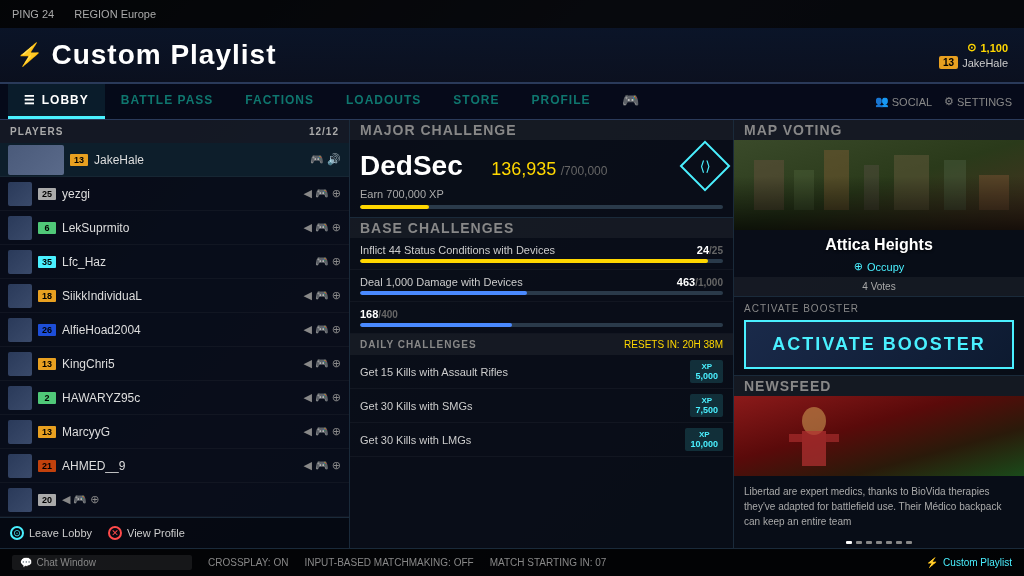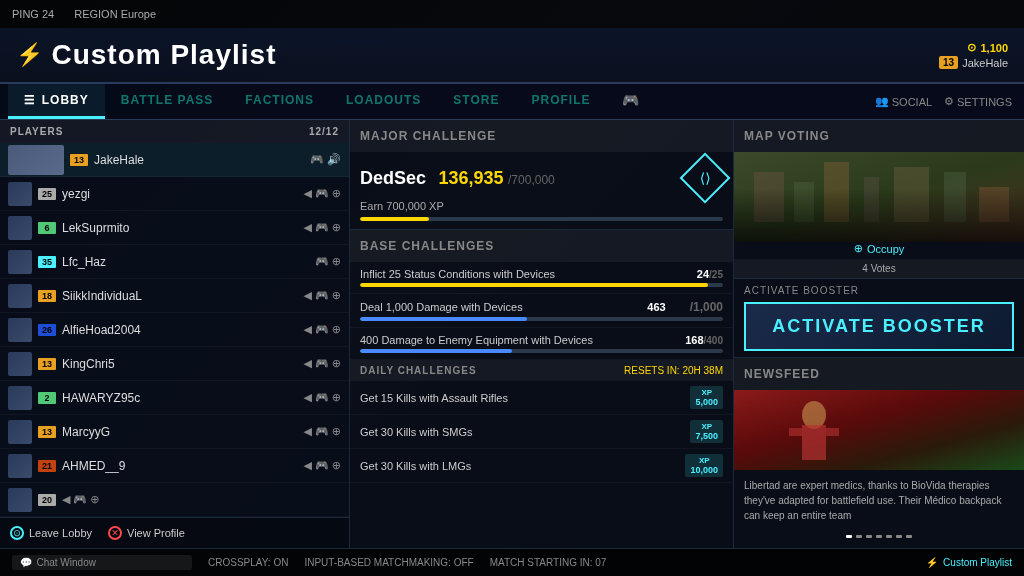--- a/index.html
+++ b/index.html
@@ -239,42 +239,42 @@
 
     
     .panel-mid {
       flex: 1;
       background: rgba(8,12,22,0.9);
       border-right: 1px solid #1a2a3a;
       display: flex;
       flex-direction: column;
     }
     .section-header {
-      padding: 9px 10px;
+      padding: 2px 10px;
       background: rgba(255,255,255,0.05);
-      font-size: 12px;
+      font-size: 14px;
       font-weight: bold;
       text-transform: uppercase;
       color: #888;
       letter-spacing: 1px;
     }
 
     
     .major-challenge {
       padding: 8px 10px;
       border-bottom: 1px solid #1a2a3a;
     }
     .challenge-top {
       display: flex;
       align-items: center;
       justify-content: space-between;
       margin-bottom: 4px;
     }
     .challenge-faction {
-      font-size: 18px;
+      font-size: 28px;
       font-weight: bold;
       color: #fff;
     }
     .challenge-desc {
       font-size: 11px;
       color: #aaa;
       margin-bottom: 5px;
     }
     .progress-bar-bg {
       height: 4px;
@@ -707,66 +707,65 @@
     </div>
   </div>
 
   <div class="panel-mid">
     <div class="section-header">MAJOR CHALLENGE</div>
 
     <div class="major-challenge">
       <div class="challenge-top">
         <div>
           <span class="challenge-faction">DedSec</span>
-          <span style="font-size:18px; font-weight:bold; color:#ffd700; margin-left:8px;">136,935</span>
+          <span style="font-size:18px; font-weight:normal; color:#ffd700; margin-left:24px;">136,935</span>
           <span style="font-size:12px; color:#666;"> /700,000</span>
         </div>
         <div class="faction-emblem" style="font-size:14px; transform:rotate(45deg); border:2px solid #4af0ff; width:36px; height:36px; display:flex; align-items:center; justify-content:center;">
           <span style="transform:rotate(-45deg);">⟨⟩</span>
         </div>
       </div>
       <div class="challenge-desc">Earn 700,000 XP</div>
       <div class="progress-bar-bg">
         <div class="progress-bar-fill" style="width:19%;"></div>
       </div>
     </div>
 
     <div class="section-header">BASE CHALLENGES</div>
 
     <div class="challenge-item">
       <div class="challenge-row">
-        <span class="challenge-name">Inflict 25 Status Conditions with Devices</span>
+        <span class="challenge-name">Inflict 44 Status Conditions with Devices</span>
         <span class="challenge-count">
           <span>24</span><span style="color:#666; font-size:10px;">/25</span>
         </span>
       </div>
       <div class="challenge-bar-wrap">
         <div class="progress-bar-bg">
           <div class="progress-bar-fill" style="width:96%; background:#ffd700;"></div>
         </div>
       </div>
     </div>
 
     <div class="challenge-item">
       <div class="challenge-row">
         <span class="challenge-name">Deal 1,000 Damage with Devices</span>
         <span class="challenge-count">
-          <span>463</span><span style="color:#666; font-size:12px;padding-left:24px;">/1,000</span>
+          <span>463</span><span style="color:#666; font-size:10px;">/1,000</span>
         </span>
       </div>
       <div class="challenge-bar-wrap">
         <div class="progress-bar-bg">
           <div class="progress-bar-fill" style="width:46%; background:#4a8aff;"></div>
         </div>
       </div>
     </div>
 
     <div class="challenge-item">
       <div class="challenge-row">
-        <span class="challenge-name">400 Damage to Enemy Equipment with Devices</span>
         <span class="challenge-count">
           <span>168</span><span style="color:#666; font-size:10px;">/400</span>
         </span>
       </div>
       <div class="challenge-bar-wrap">
         <div class="progress-bar-bg">
           <div class="progress-bar-fill" style="width:42%; background:#4a8aff;"></div>
         </div>
       </div>
     </div>
@@ -825,20 +824,21 @@
           <rect x="20" y="20" width="30" height="50" fill="rgba(100,80,60,0.5)"></rect>
           <rect x="60" y="30" width="20" height="40" fill="rgba(80,100,60,0.4)"></rect>
           <rect x="90" y="10" width="25" height="60" fill="rgba(120,90,50,0.5)"></rect>
           <rect x="130" y="25" width="15" height="45" fill="rgba(90,80,70,0.4)"></rect>
           <rect x="160" y="15" width="35" height="55" fill="rgba(100,90,60,0.5)"></rect>
           <rect x="210" y="20" width="22" height="50" fill="rgba(80,100,70,0.4)"></rect>
           <rect x="245" y="35" width="30" height="35" fill="rgba(120,80,50,0.5)"></rect>
         </svg>
         <div class="map-image-overlay"></div>
       </div>
+      <div class="map-name">Attica Heights</div>
       <div class="map-mode">
         <span>⊕</span>
         <span>Occupy</span>
       </div>
       <div class="map-votes">4 Votes</div>
     </div>
 
     <div class="booster-section">
       <div class="booster-label">ACTIVATE BOOSTER</div>
       <div class="booster-btn">ACTIVATE BOOSTER</div>

